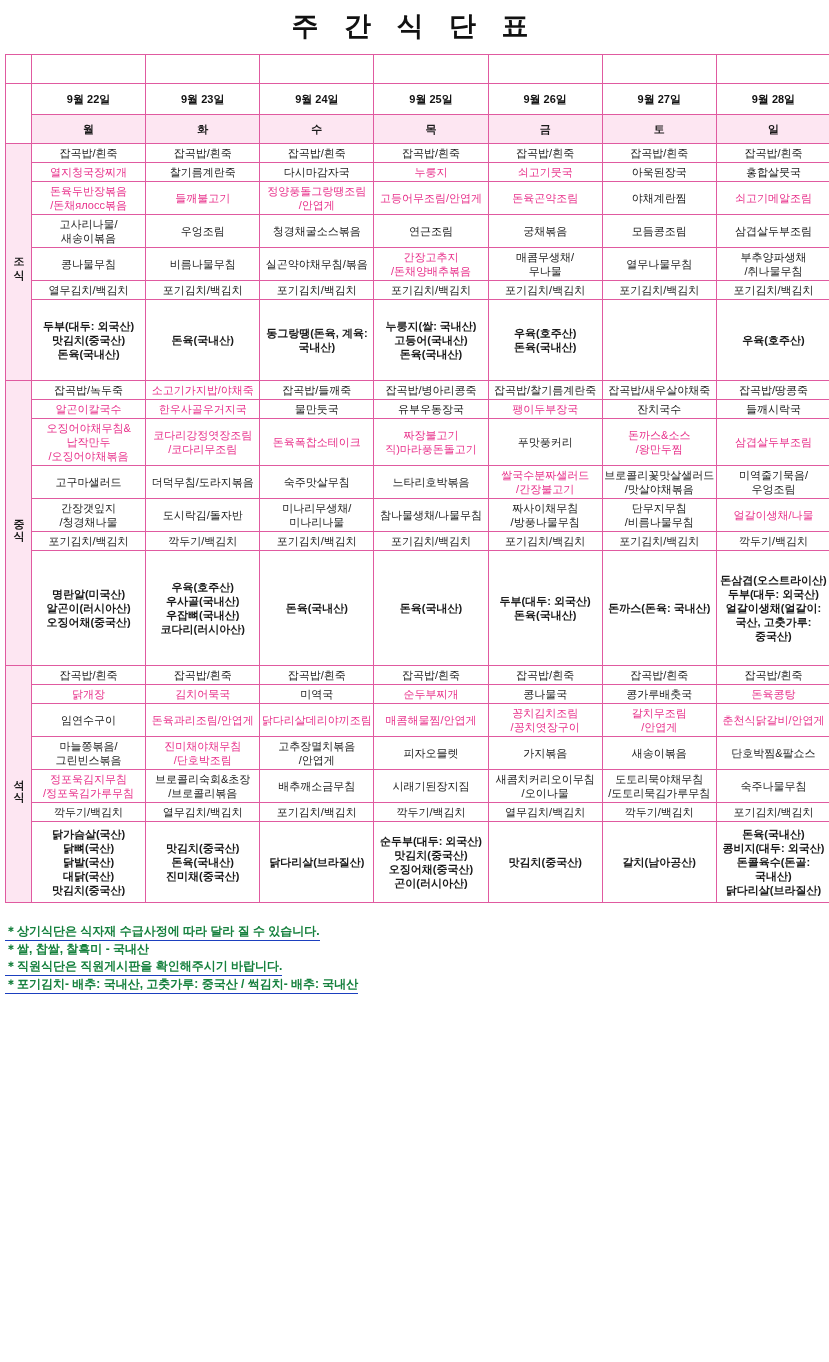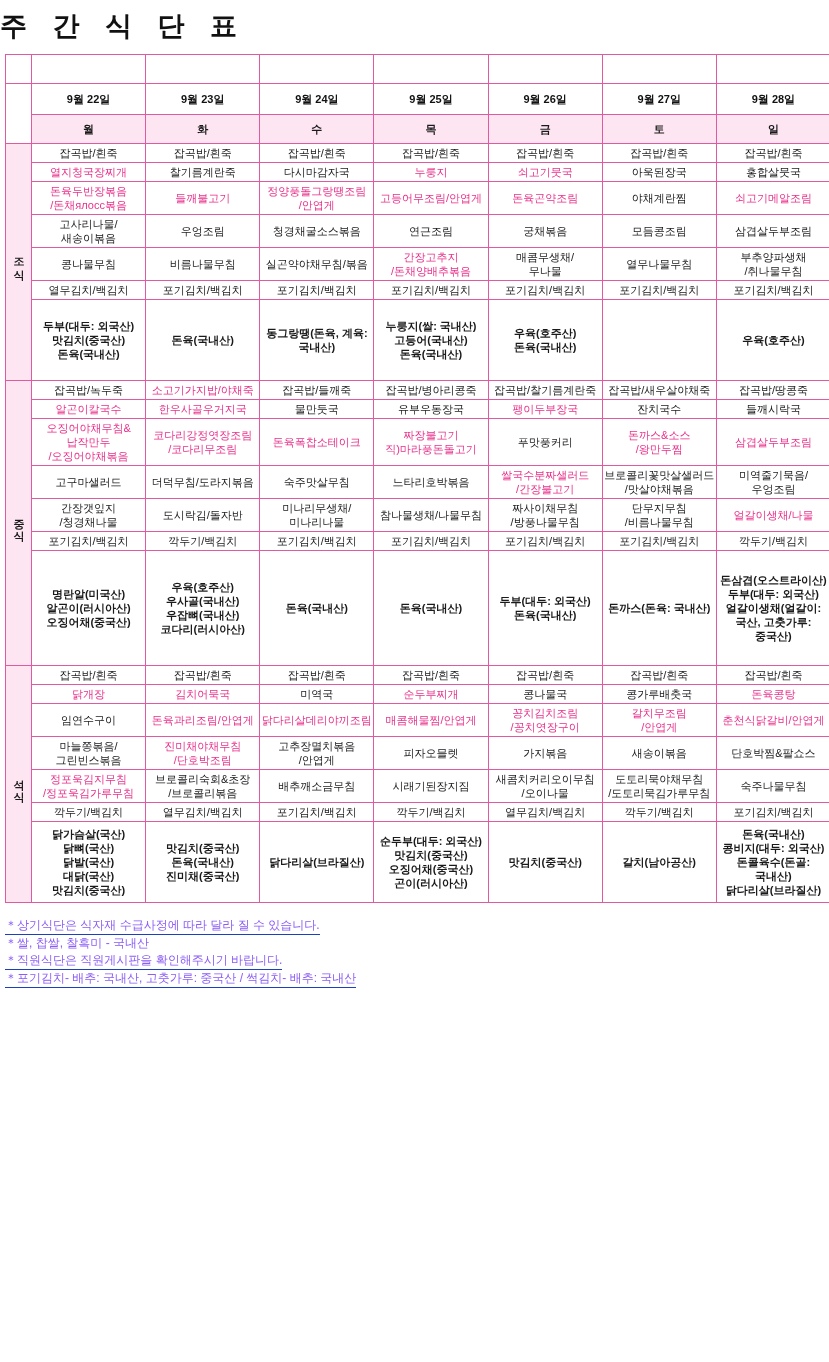--- a/index.html
+++ b/index.html
@@ -3,21 +3,21 @@
 <meta charset="utf-8">
 <style>
   html,body{margin:0;padding:0;background:#ffffff;}
   body{
     width:829px;
     font-family:"Liberation Sans","DejaVu Sans",sans-serif;
     color:#1a1a1a;
   }
   .page{width:829px;position:relative;}
   .title{
-    text-align:left;
+    text-align:center;
     font-size:27px;
     font-weight:bold;
     letter-spacing:9px;
     padding:8px 0 10px 0;
     color:#111;
   }
   table.menu{
     border-collapse:collapse;
     width:826px;
     margin:0 5px;
@@ -67,24 +67,24 @@
   .red{color:#e8308a;}
   .cell-small{font-size:10.5px;line-height:13px;}
   .origin-row td{
     font-weight:bold;
     font-size:11px;
     line-height:15px;
     height:76px;
   }
   .origin-row td.tall{height:110px;}
   .notes{
-    margin:14px 5px 6px 5px;
+    margin:20px 5px 6px 5px;
     font-size:12px;
-    font-weight:normal;
-    color:#8b5cf6;
+    font-weight:bold;
+    color:#15803d;
     line-height:17px;
   }
   .notes div{white-space:nowrap;}
   .notes .ln{border-bottom:1px solid #1b3fbf;display:inline-block;}
   .empty{background:#ffffff;}
 </style>
 </head>
 <body>
 
 <div class="page">

